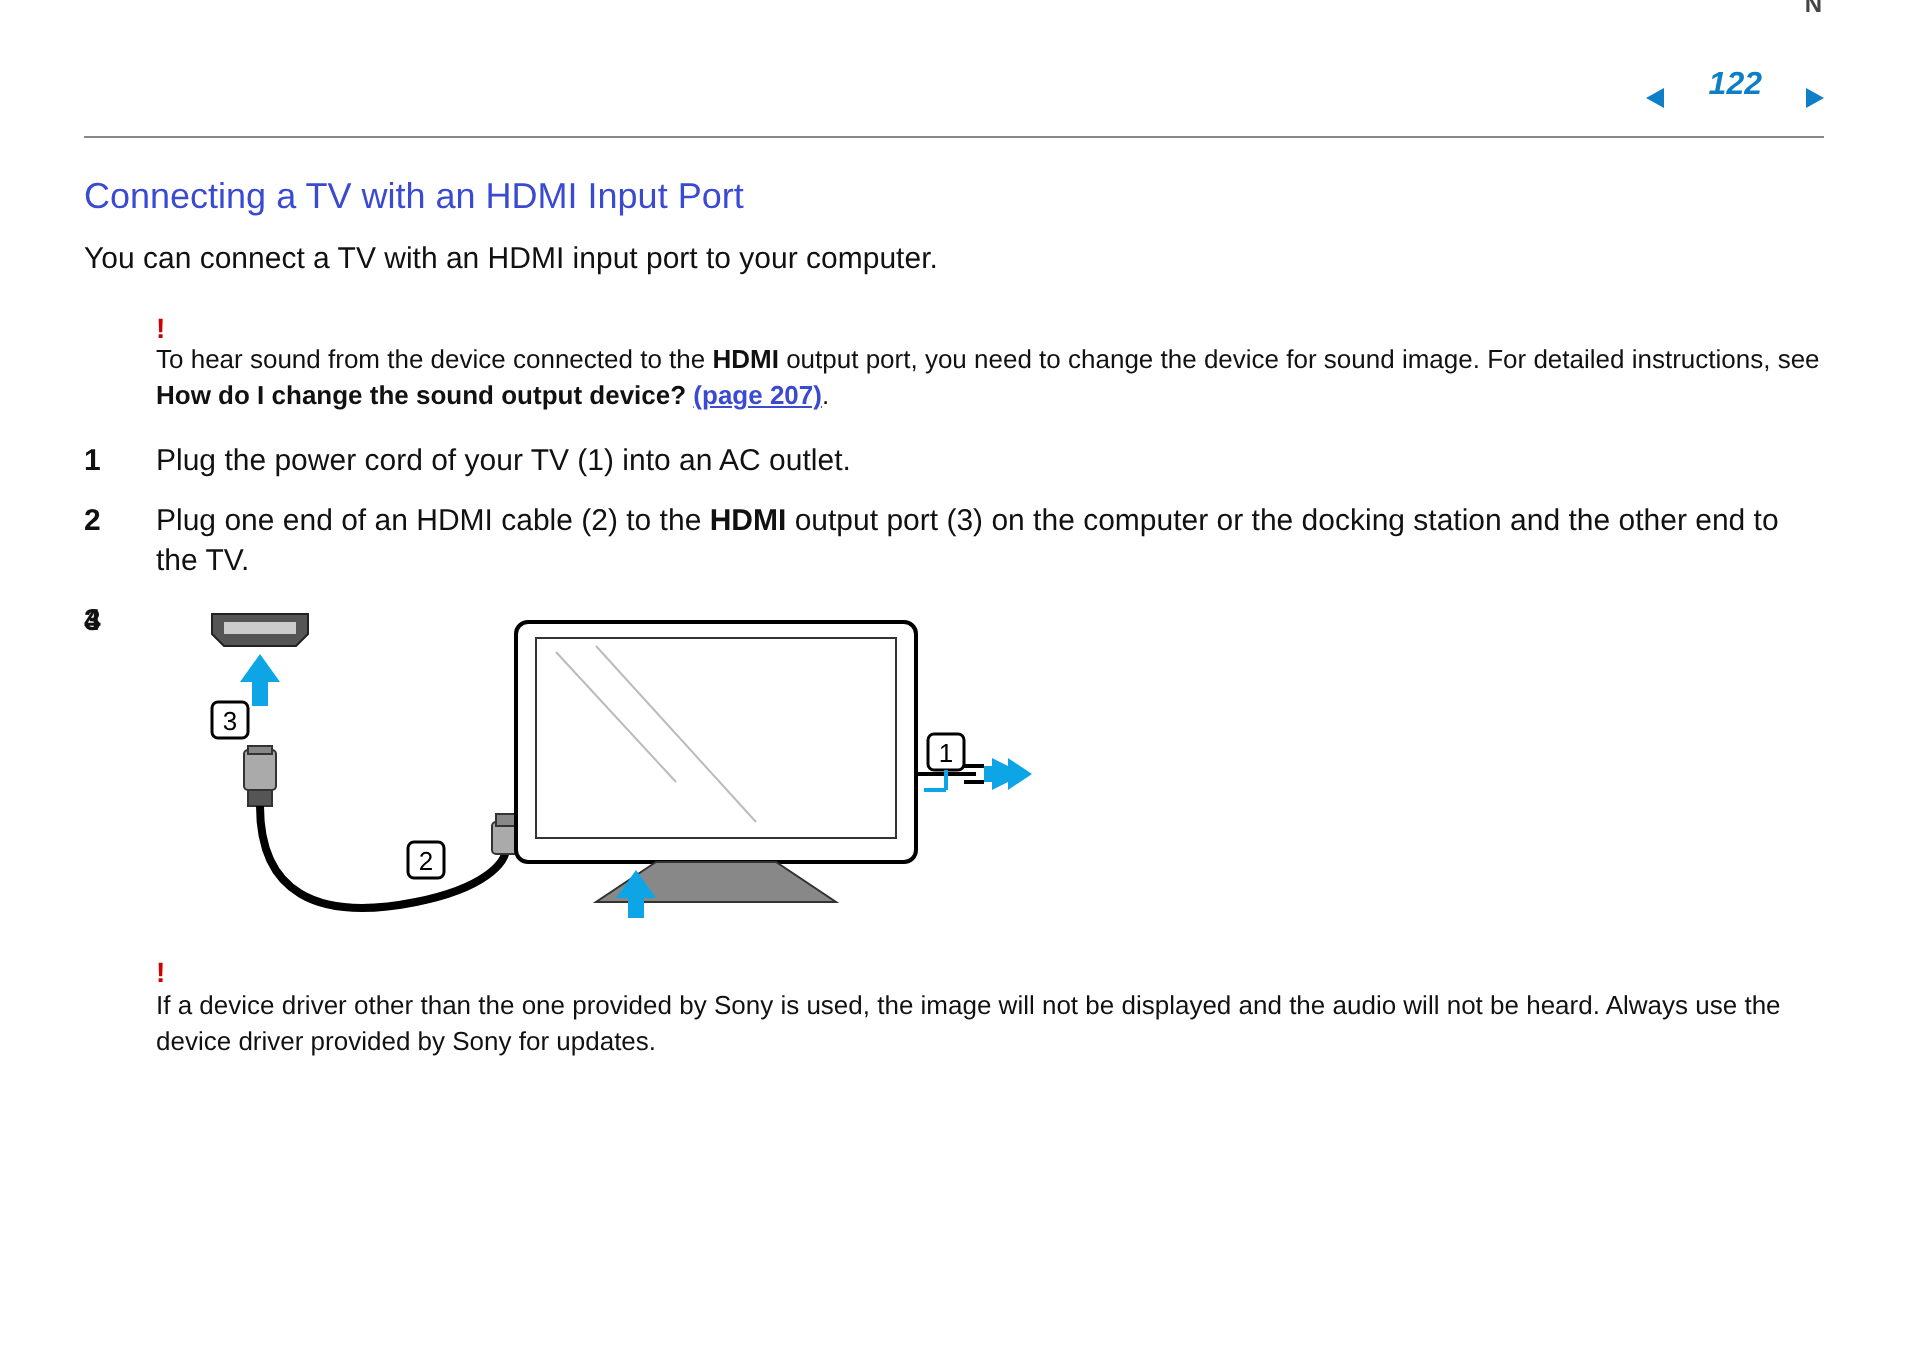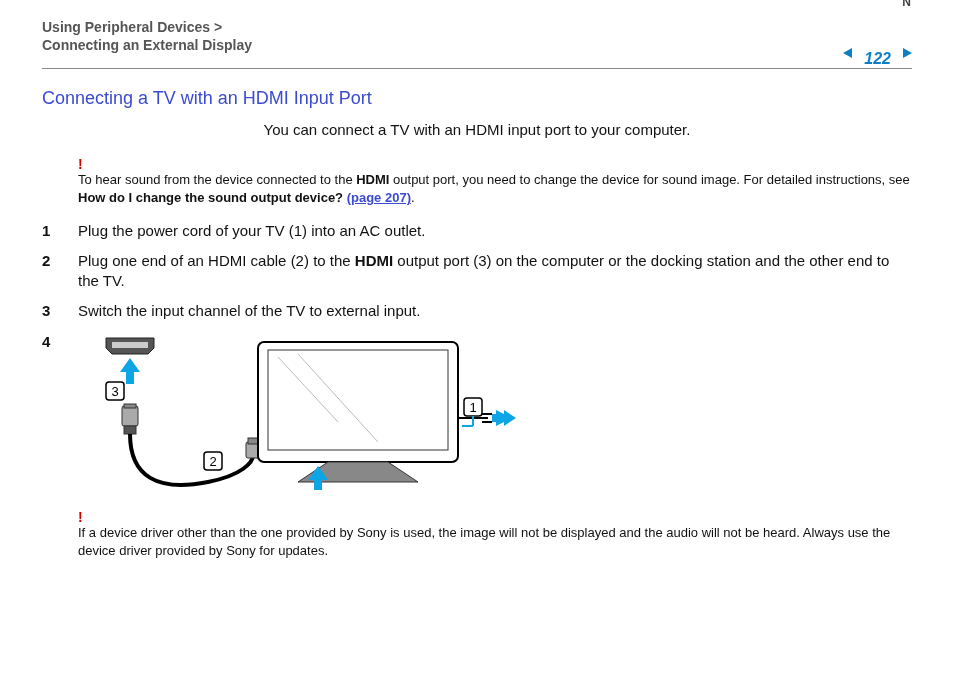--- a/index.html
+++ b/index.html
@@ -29,24 +29,24 @@
   }
   .breadcrumb {
     font-size: 14px;
     font-weight: bold;
     color: #555;
     line-height: 1.3;
   }
   .pagenum-wrap {
     position: absolute;
     right: 0;
-    top: 30px;
+    top: 14px;
     display: flex;
-    align-items: flex-start;
-    gap: 12px;
+    align-items: flex-end;
+    gap: 22px;
   }
   .tri-left {
     width: 0; height: 0;
     border-top: 5px solid transparent;
     border-bottom: 5px solid transparent;
     border-right: 9px solid #0e7fc7;
   }
   .tri-right {
     width: 0; height: 0;
     border-top: 5px solid transparent;
@@ -76,21 +76,20 @@
     right: 42px;
   }
   h1.title {
     color: #3b4bd1;
     font-weight: normal;
     font-size: 18px;
     margin: 0 0 10px 0;
   }
   .intro {
     margin: 0 0 14px 0;
-    text-align: center;
   }
   h2.sub {
     color: #888;
     font-weight: normal;
     font-size: 20px;
     margin: 0 0 12px 0;
   }
 
   .note {
     margin: 0 0 14px 36px;
@@ -142,24 +141,20 @@
   }
 </style>
 </head>
 <body>
 
 <div class="page">
 
   <div class="nlabel">N</div>
 
   <div class="header">
-    <div class="breadcrumb">
-      <span>Using Peripheral Devices &gt;</span><br>
-      <span>Connecting an External Display</span>
-    </div>
     <div class="pagenum-wrap">
       <span class="tri-left"></span>
       <span class="pagenum">122</span>
       <span class="tri-right"></span>
     </div>
   </div>
 
   <div class="content">
     <h1 class="title">Connecting a TV with an HDMI Input Port</h1>
     <p class="intro">You can connect a TV with an HDMI input port to your computer.</p>
@@ -173,21 +168,20 @@
       <li>
         <span class="num">1</span>
         <span>Plug the power cord of your TV (1) into an AC outlet.</span>
       </li>
       <li>
         <span class="num">2</span>
         <span>Plug one end of an HDMI cable (2) to the </span><b>HDMI</b><span> output port (3) on the computer or the docking station and the other end to the TV.</span>
       </li>
       <li>
         <span class="num">3</span>
-        <span>Switch the input channel of the TV to external input.</span>
       </li>
       <li>
         <span class="num">4</span>
       </li>
     </ol>
 
     <div class="figure">
       <svg viewBox="0 0 440 170" width="440" height="170">
 
         <g>

